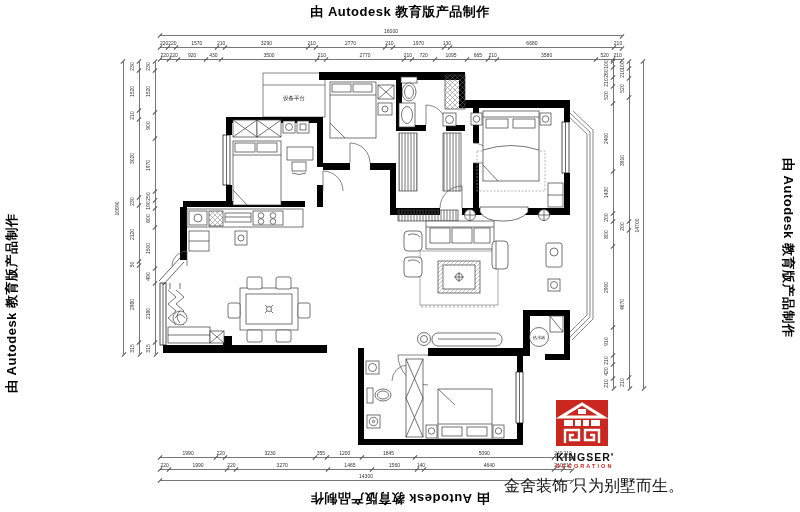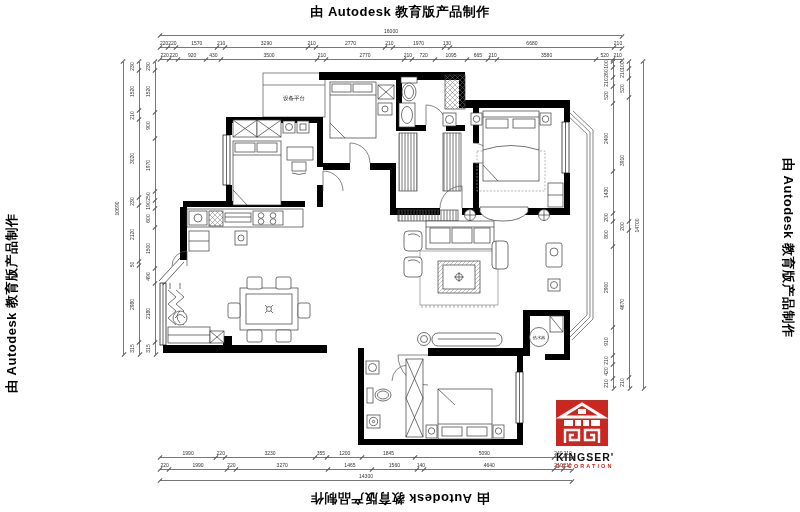--- a/index.html
+++ b/index.html
@@ -611,14 +611,15 @@
       <rect x="8" y="20" width="36" height="6" fill="#fff"></rect>
       <line x1="18" y1="20" x2="18" y2="26" stroke="#c9271f" stroke-width="2"></line>
       <line x1="26" y1="20" x2="26" y2="26" stroke="#c9271f" stroke-width="2"></line>
       <line x1="34" y1="20" x2="34" y2="26" stroke="#c9271f" stroke-width="2"></line>
       <path d="M9,43 L9,30 L23,30 L23,40 L14,40 L14,35 L18,35" fill="none" stroke="#fff" stroke-width="2.4"></path>
       <path d="M43,43 L43,30 L29,30 L29,40 L38,40 L38,35 L34,35" fill="none" stroke="#fff" stroke-width="2.4"></path>
     </svg>
     <div class="l1">KINGSER'</div>
     <div class="l2" id="brand-l2" style="color: rgb(201, 39, 31);">DECORATION</div>
   </div>
+  <div id="slogan">金舍装饰 只为别墅而生。</div>
 
 </div>
 
 </body></html>

